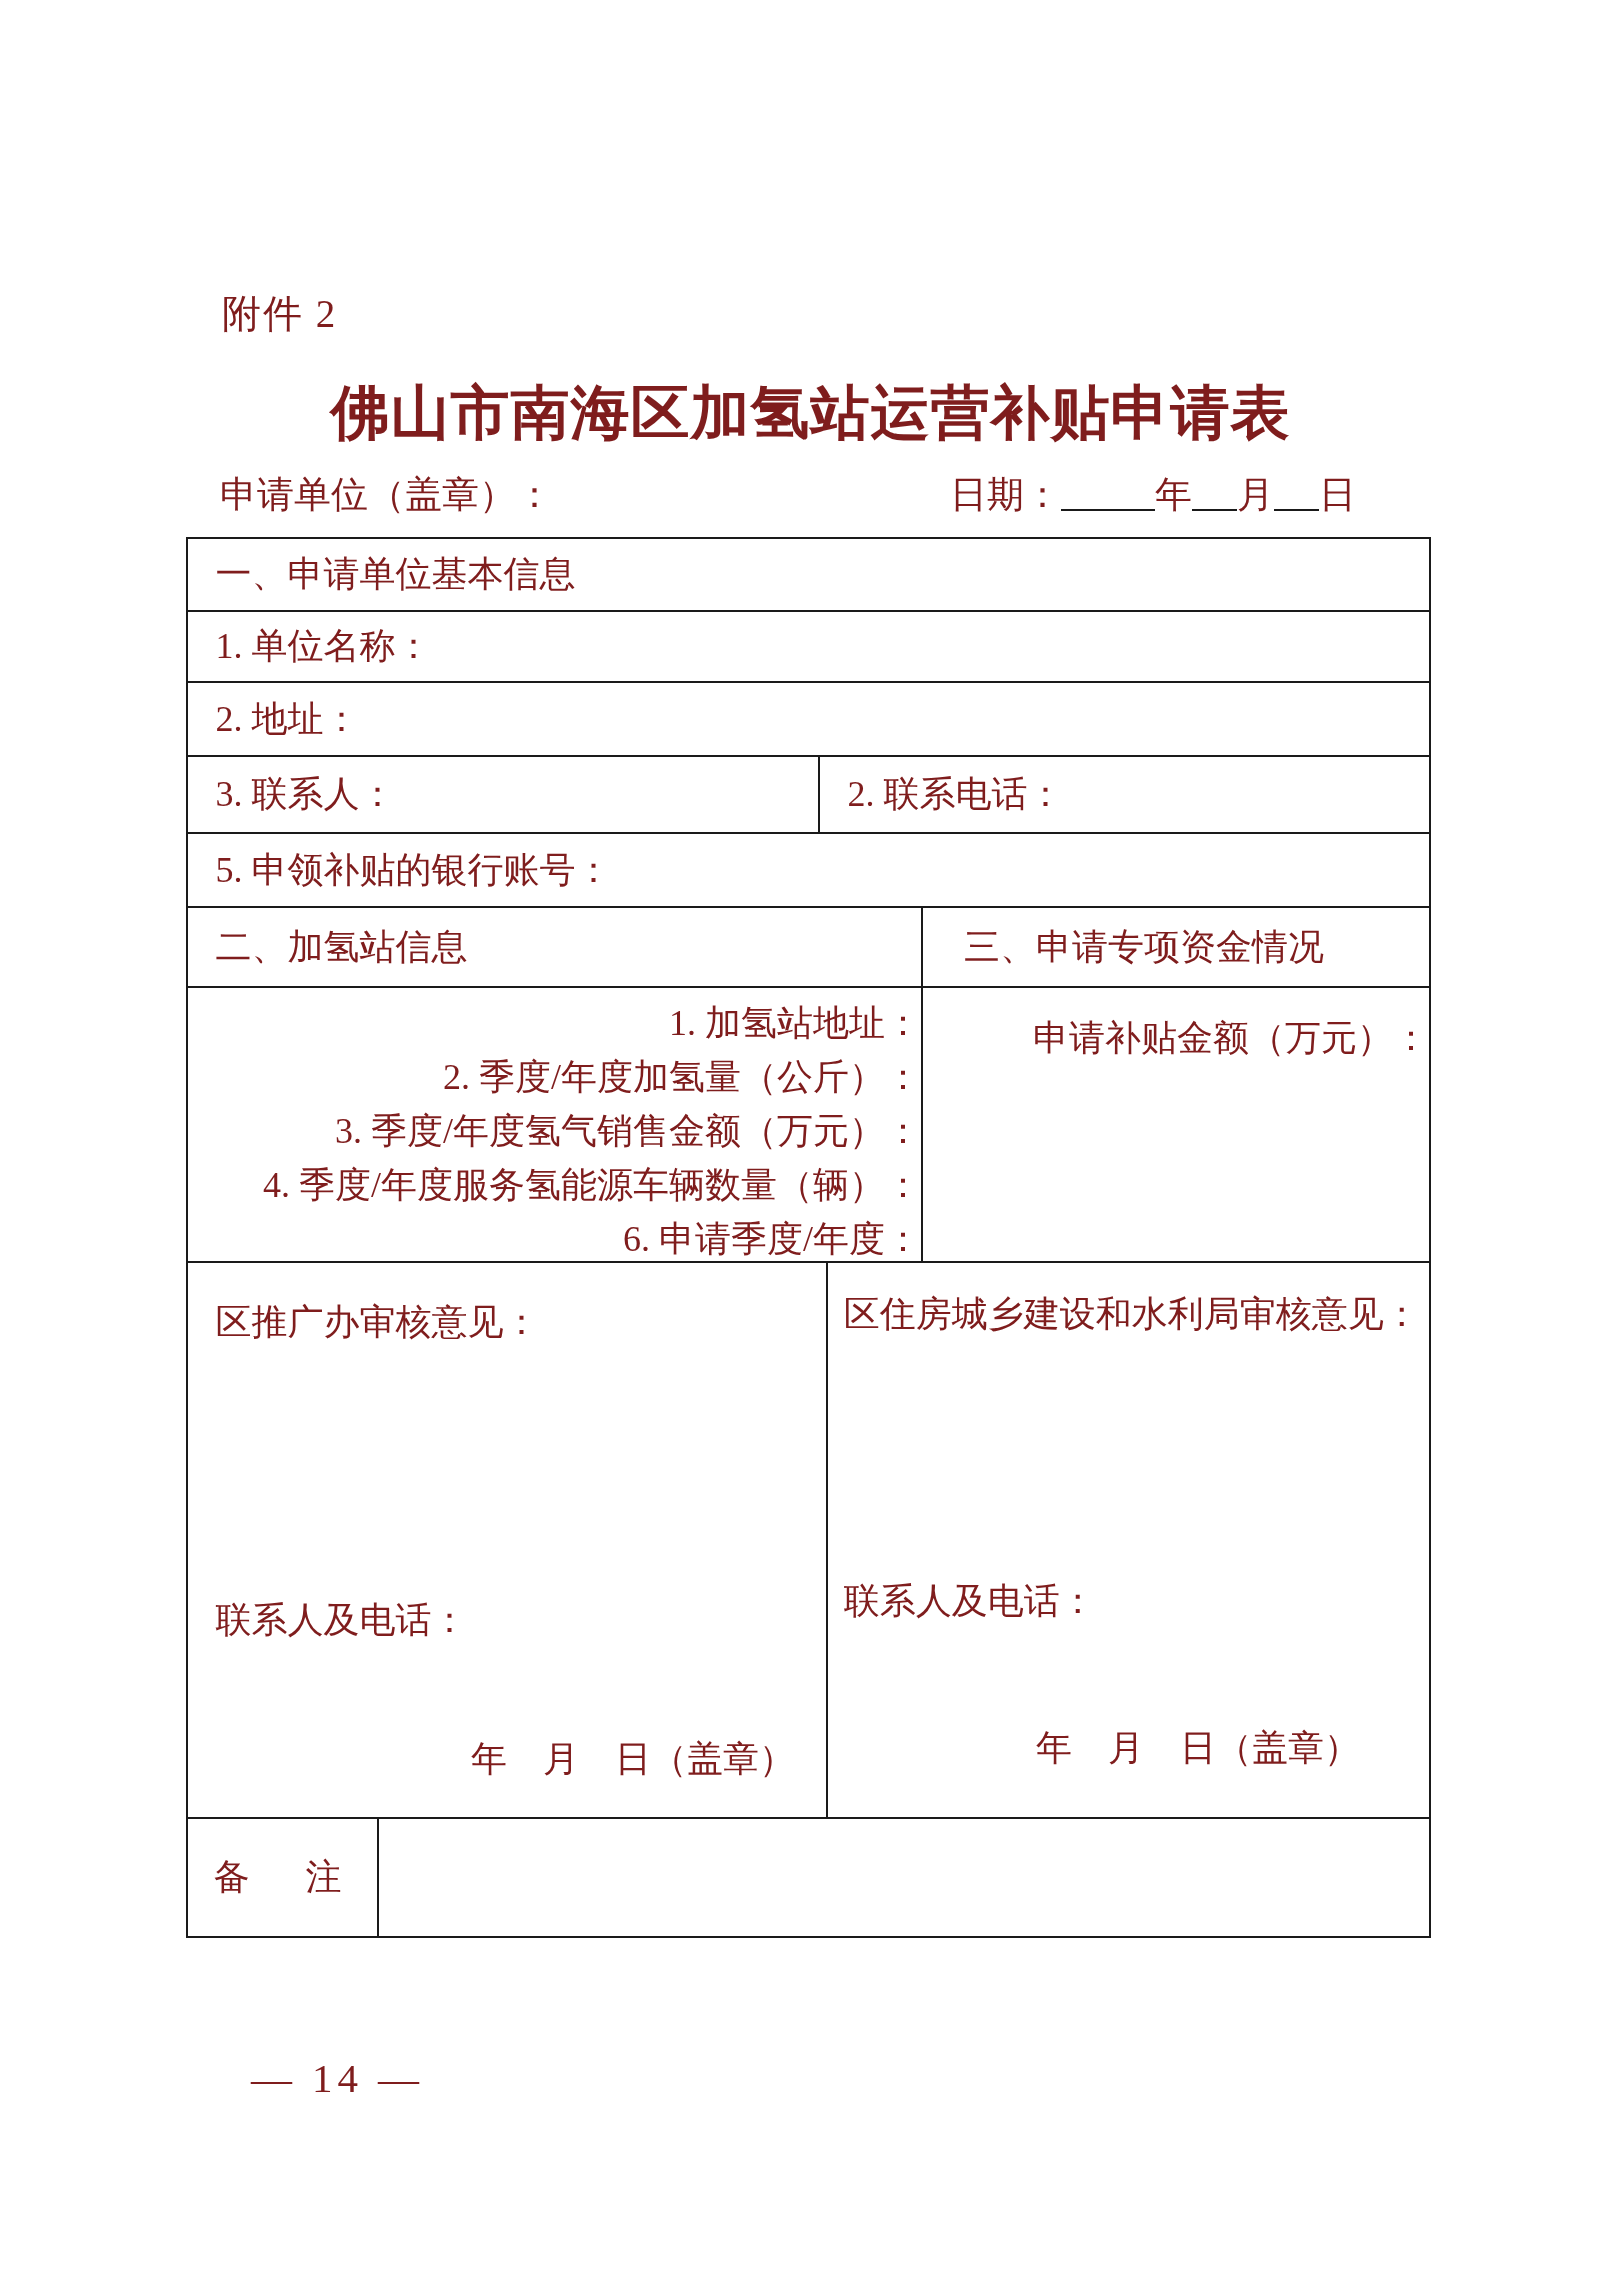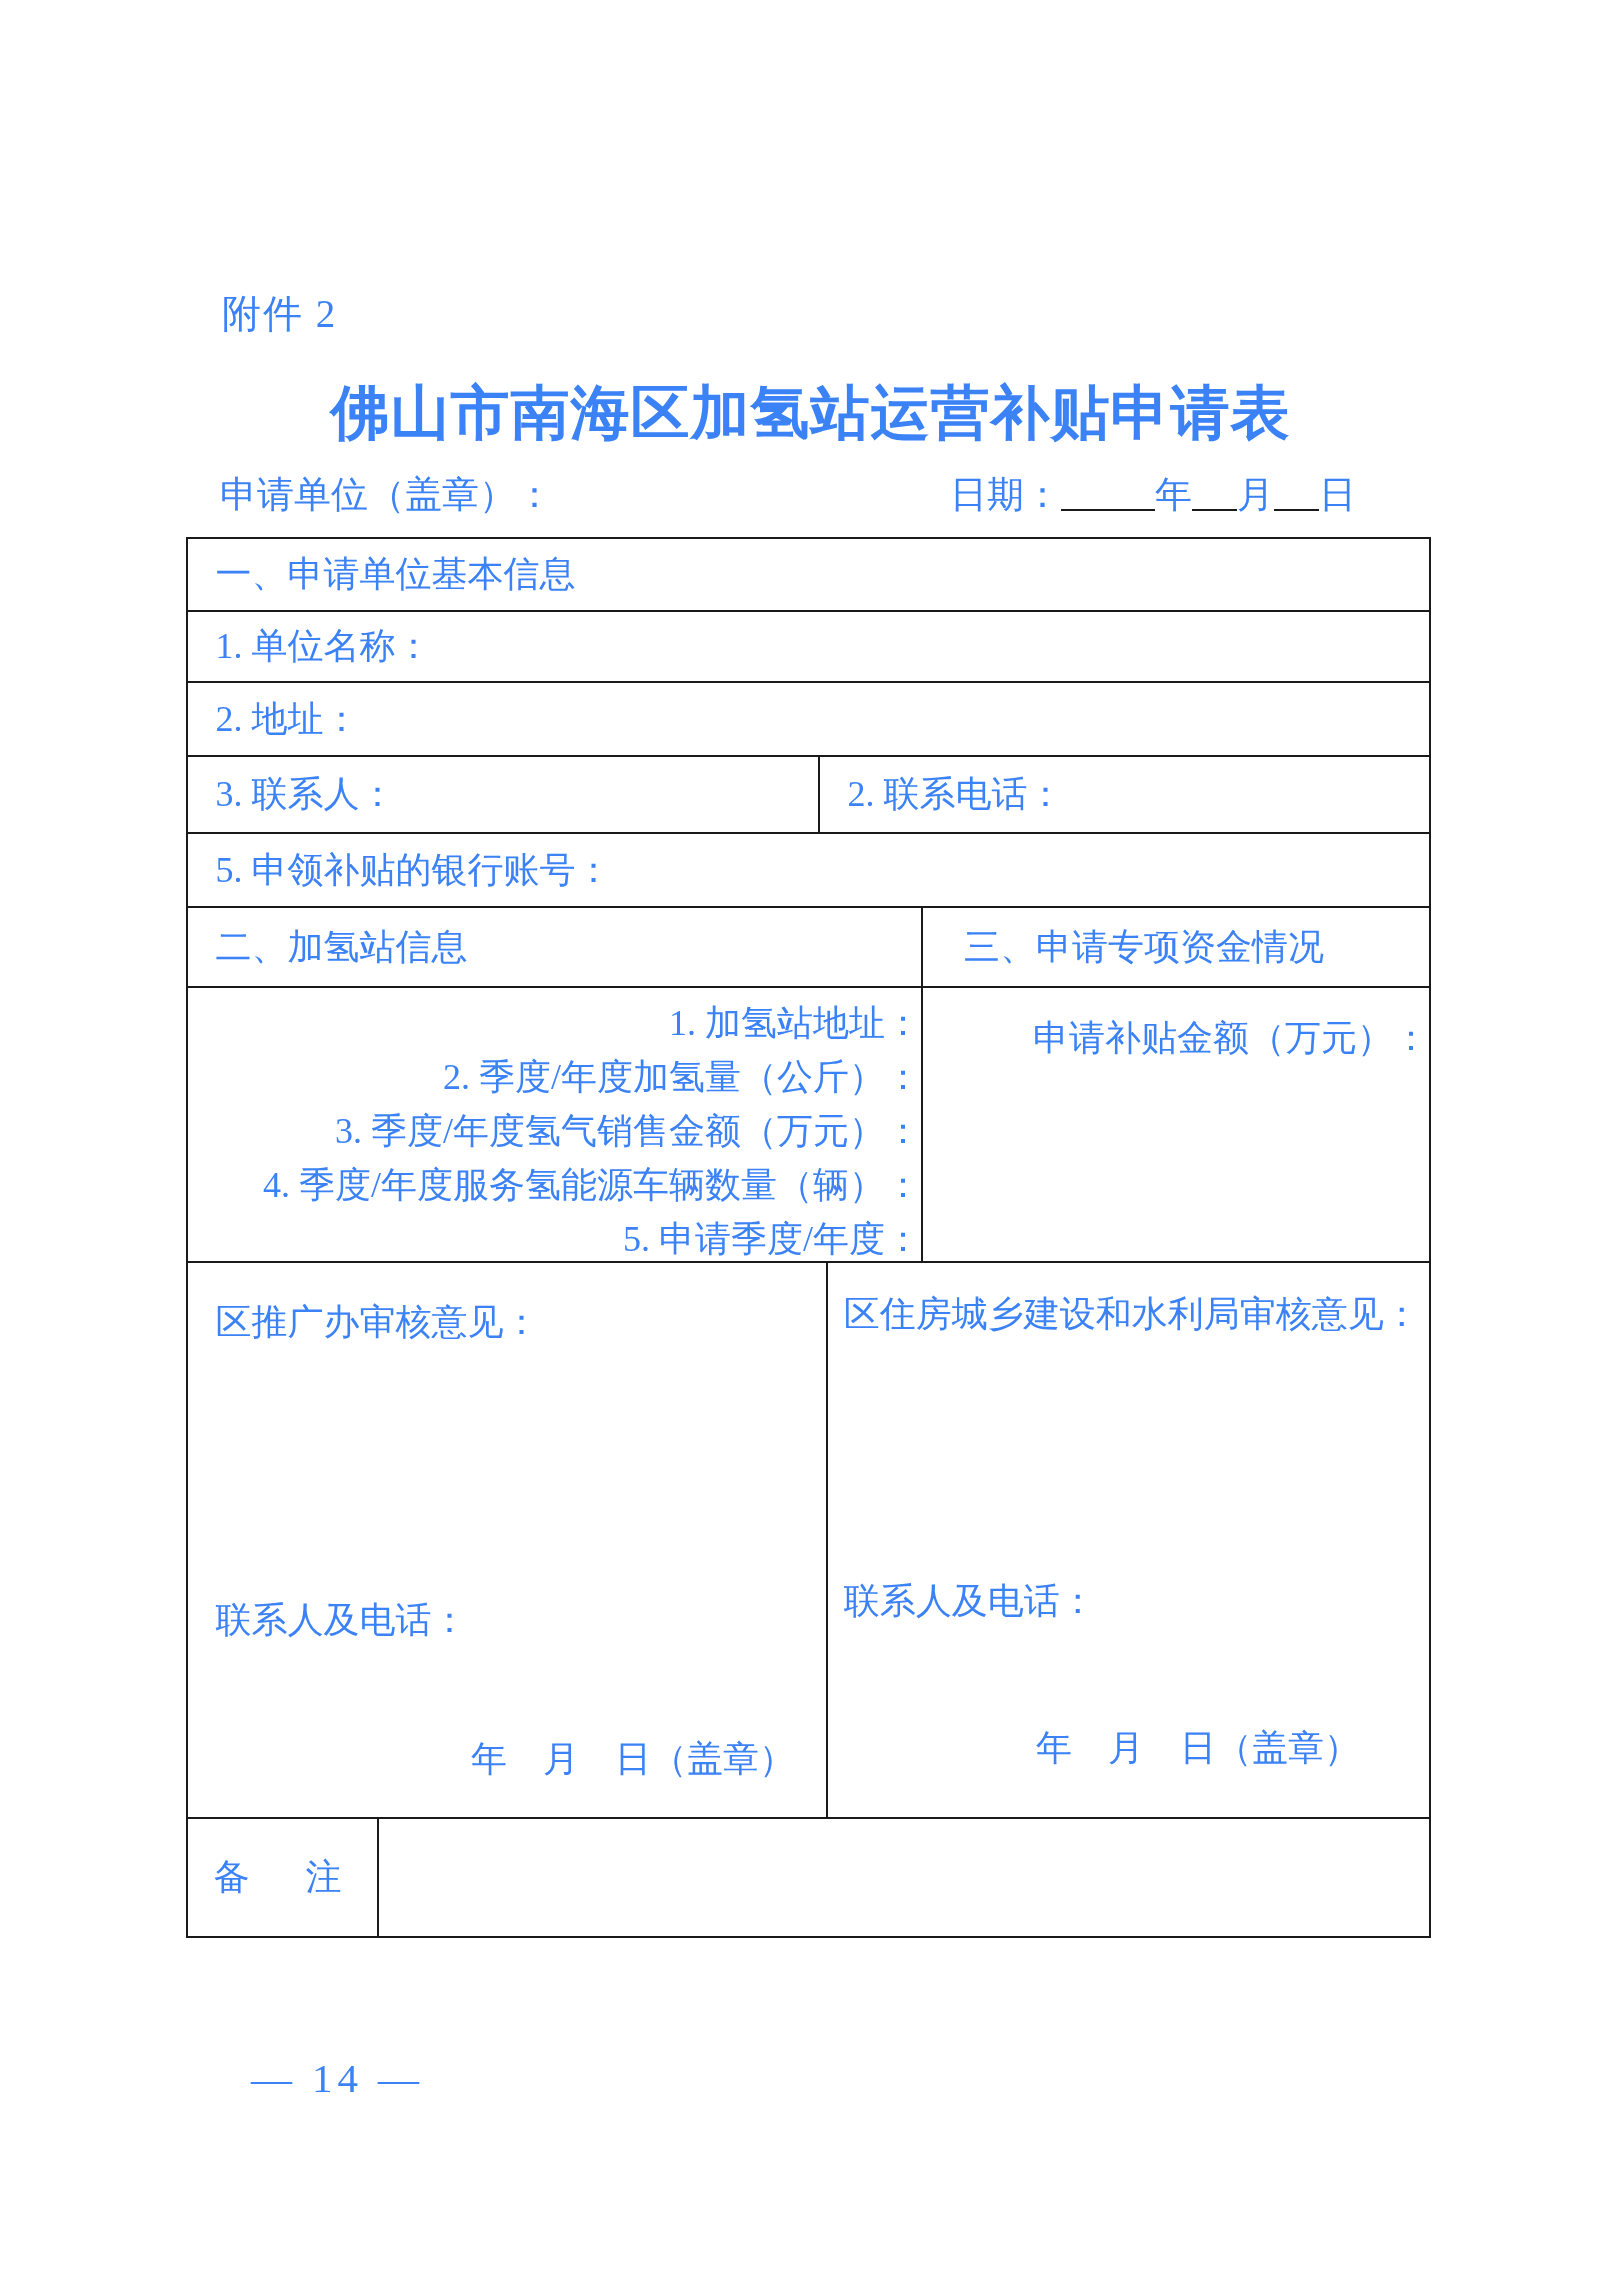--- a/index.html
+++ b/index.html
@@ -1,20 +1,20 @@
 <!DOCTYPE html>
 <html><head>
 <meta charset="utf-8">
 <style>
   html,body { margin:0; padding:0; background:#ffffff; }
   .page {
     position:relative;
     width:1621px; height:2293px;
     background:#ffffff;
-    color:#3b82f6;
+    color:#7f1d1d;
     font-family:"Liberation Serif","DejaVu Serif",serif;
   }
   .attachment {
     position:absolute; left:222px; top:287px;
     font-size:39px; letter-spacing:2px;
   }
   .title {
     position:absolute; left:0; top:374px; width:100%;
     text-align:center; font-size:59px; font-weight:700;
     letter-spacing:1px; white-space:nowrap;
@@ -137,21 +137,21 @@
       <div class="cell left w750">二、加氢站信息</div>
       <div class="cell pad40">三、申请专项资金情况</div>
     </div>
 
     <div class="row r7">
       <div class="cell-block left w750 list">
         <div class="line">1. 加氢站地址：</div>
         <div class="line">2. 季度/年度加氢量（公斤）：</div>
         <div class="line">3. 季度/年度氢气销售金额（万元）：</div>
         <div class="line">4. 季度/年度服务氢能源车辆数量（辆）：</div>
-        <div class="line">5. 申请季度/年度：</div>
+        <div class="line">6. 申请季度/年度：</div>
       </div>
       <div class="cell-block amount">申请补贴金额（万元）：</div>
     </div>
 
 
     <div class="row r9">
       <div class="cell-rel left w653">
         <span class="abs review-label-l">区推广办审核意见：</span>
         <span class="abs contact-label-l">联系人及电话：</span>
         <span class="abs date-stamp-l">年　月　日（盖章）</span>

